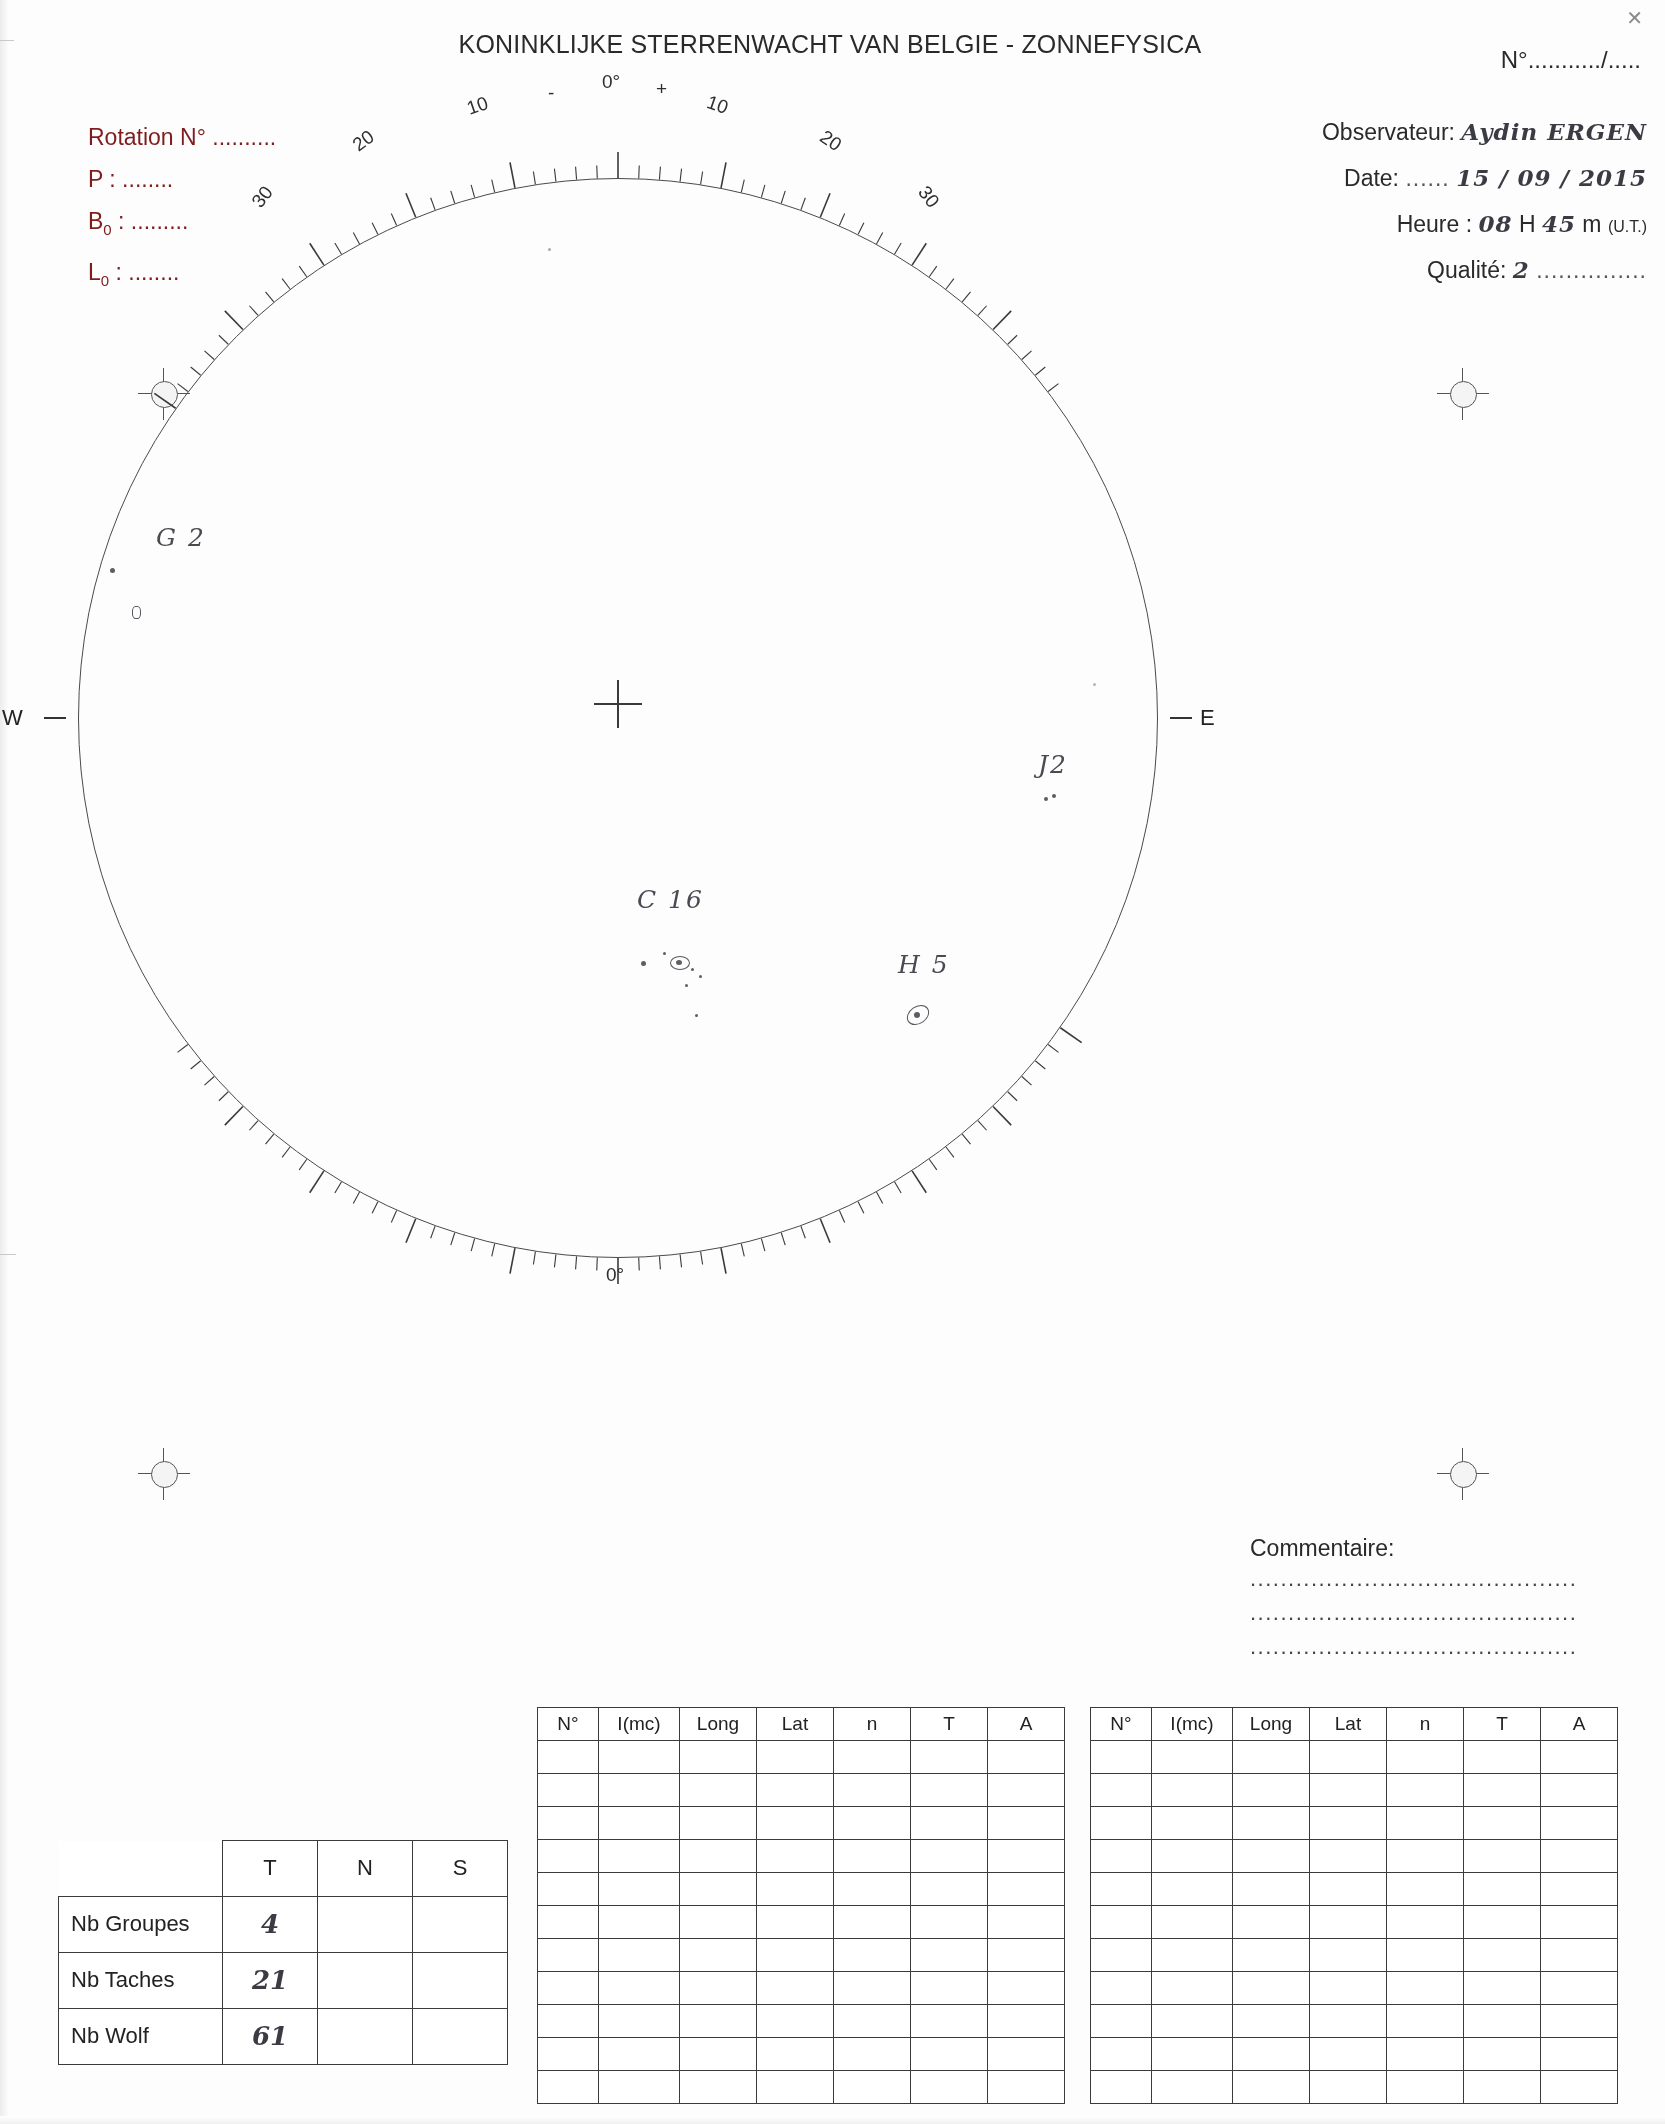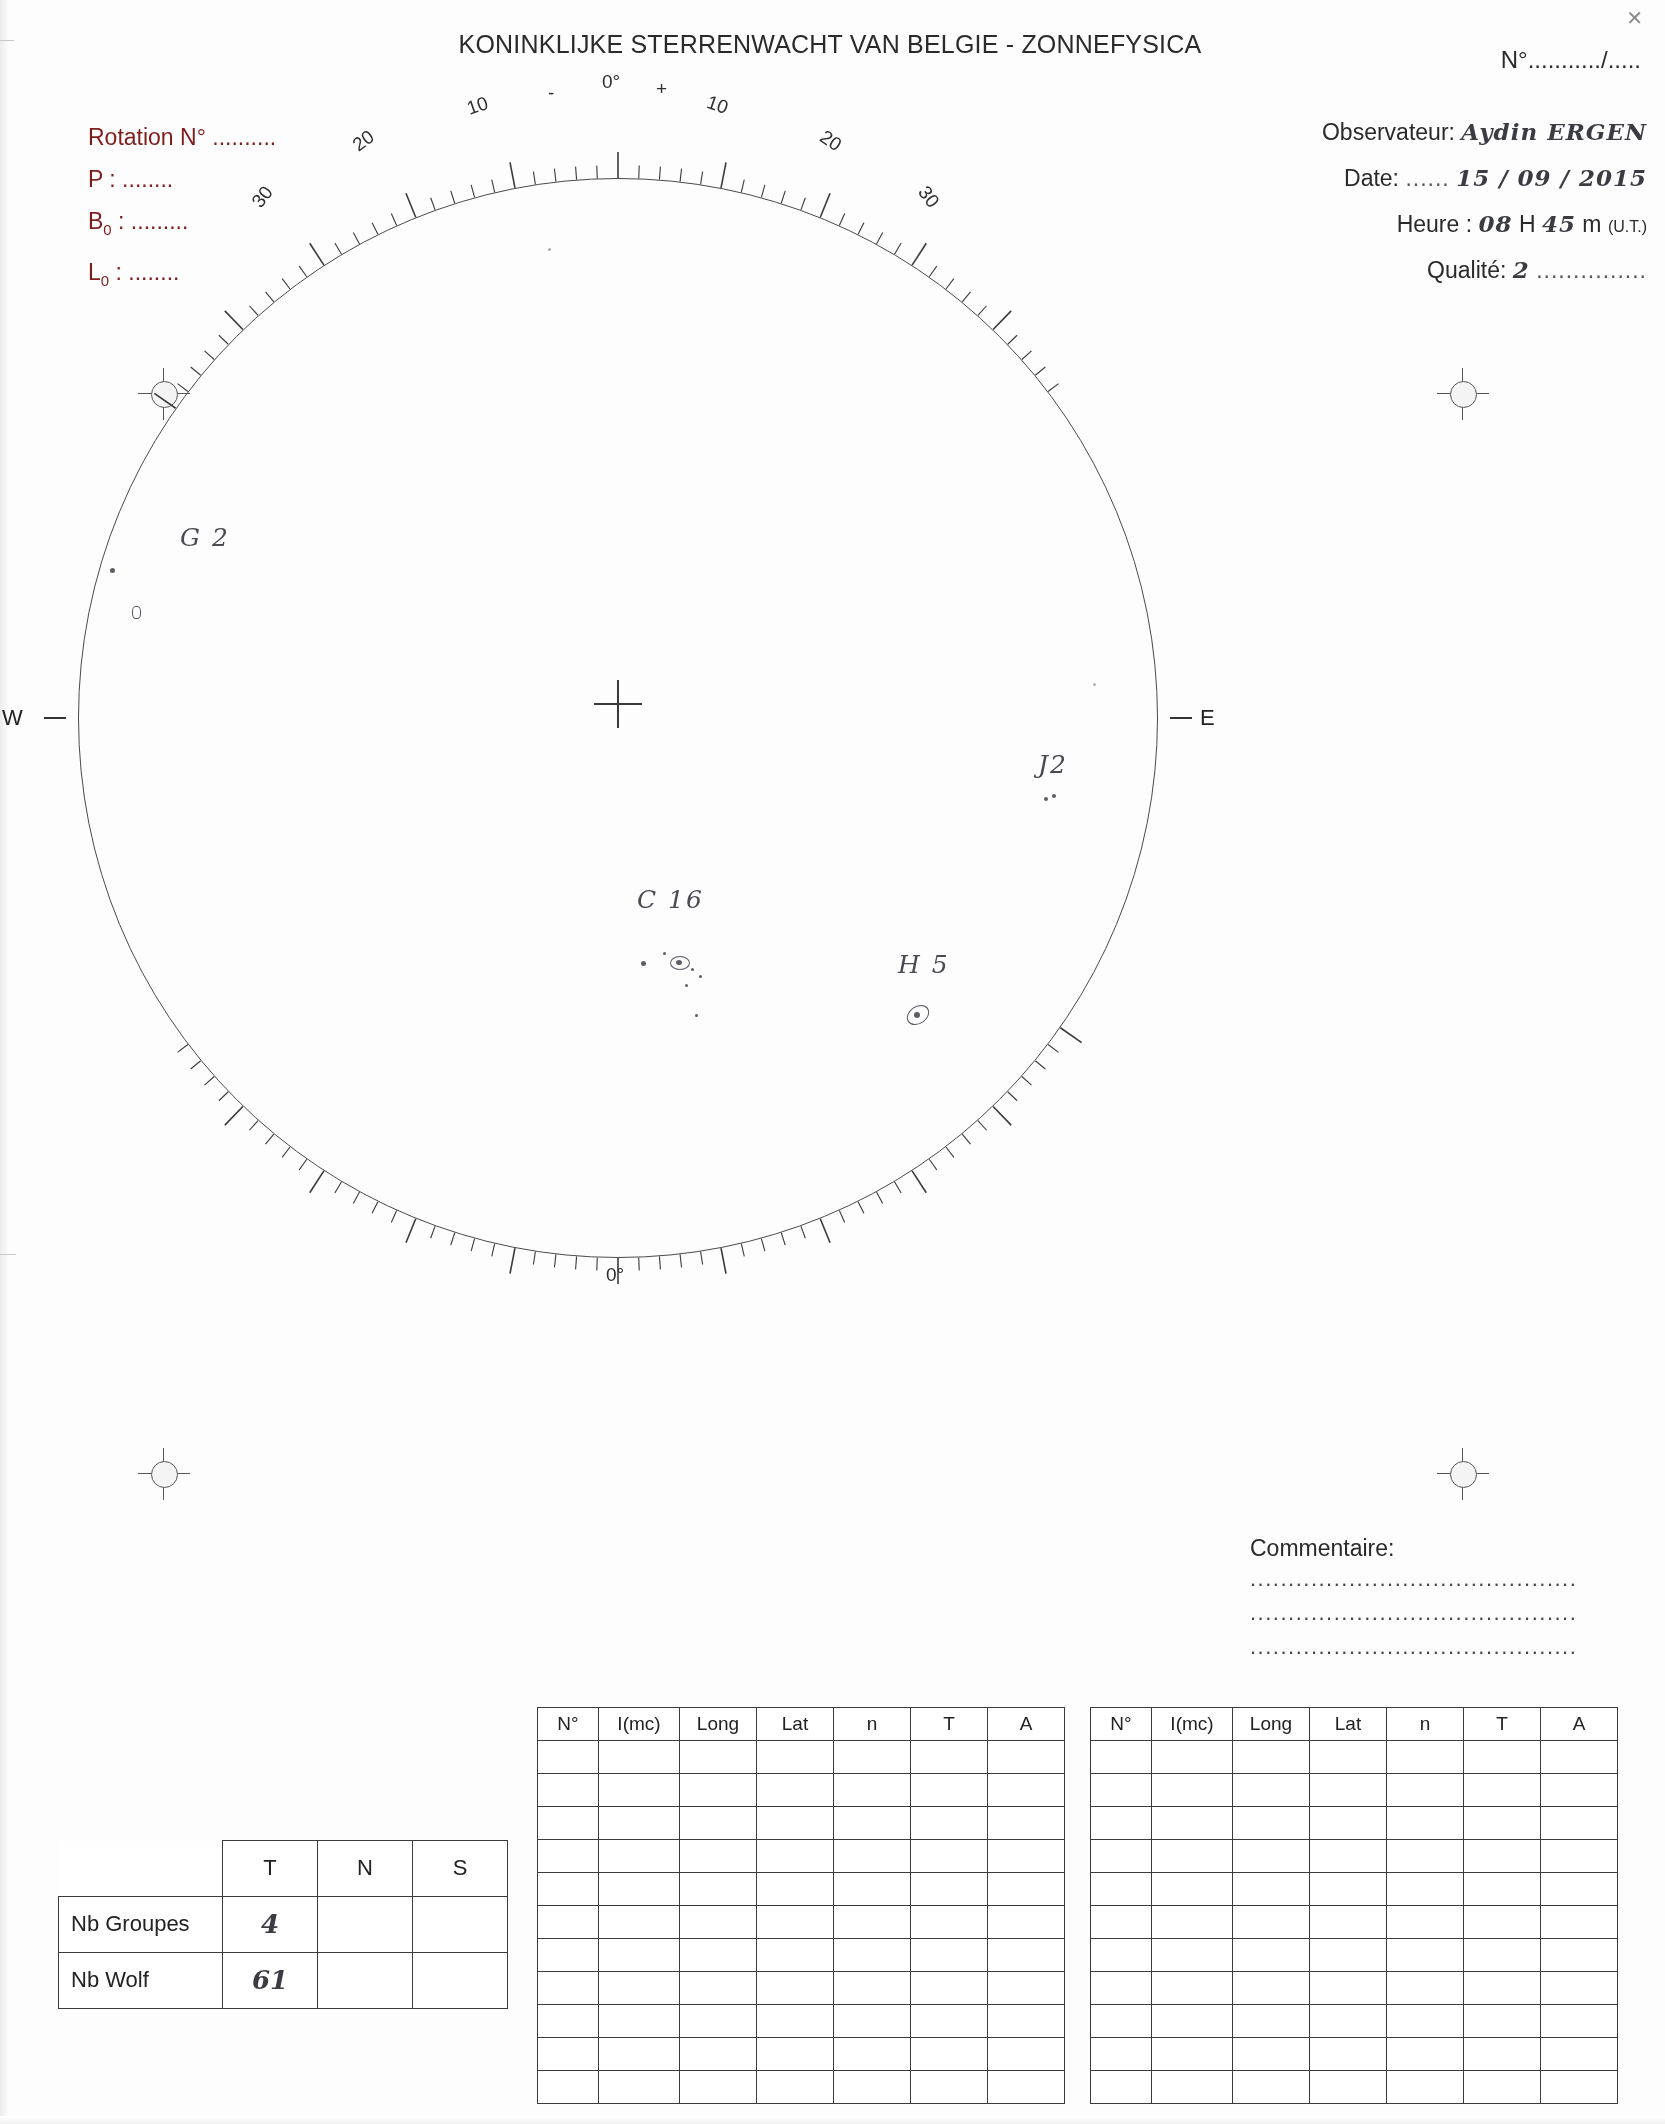--- a/index.html
+++ b/index.html
@@ -467,21 +467,21 @@
     <div class="scale-num" style="left:389px;top:-83px;transform:rotate(-19deg);">10</div>
     <div class="scale-num" style="left:470px;top:-96px;">-</div>
     <div class="scale-num" style="left:524px;top:-107px;">0°</div>
     <div class="scale-num" style="left:578px;top:-100px;">+</div>
     <div class="scale-num" style="left:629px;top:-84px;transform:rotate(19deg);">10</div>
     <div class="scale-num" style="left:742px;top:-48px;transform:rotate(34deg);">20</div>
     <div class="scale-num" style="left:840px;top:8px;transform:rotate(52deg);">30</div>
 
     <div class="scale-num" style="left:528px;top:1086px;">0°</div>
 
-    <div class="grp-label" style="left:78px;top:345px;margin-left:24px;">G 2</div>
+    <div class="grp-label" style="left:78px;top:345px;">G 2</div>
     <div class="spot" style="left:32px;top:390px;width:5px;height:5px;"></div>
     <div class="spot-ring" style="left:54px;top:428px;width:7px;height:11px;border-radius:40%;"></div>
 
     <div class="grp-label" style="left:960px;top:572px;">J2</div>
     <div class="spot" style="left:966px;top:619px;width:4px;height:4px;"></div>
     <div class="spot" style="left:974px;top:616px;width:4px;height:4px;"></div>
 
     <div class="grp-label" style="left:550px;top:707px;margin-left:9px;">C 16</div>
     <div class="spot" style="left:563px;top:783px;width:5px;height:5px;"></div>
     <div class="spot-ring" style="left:592px;top:778px;width:18px;height:12px;"></div>
@@ -747,20 +747,26 @@
       </tr>
     </thead>
     <tbody>
         <tr>
           <td class="rowlabel">Nb Groupes</td>
           <td><span class="val">4</span></td>
           <td>&nbsp;</td>
           <td>&nbsp;</td>
         </tr>
         <tr>
+          <td class="rowlabel">Nb Taches</td>
+          <td><span class="val">21</span></td>
+          <td>&nbsp;</td>
+          <td>&nbsp;</td>
+        </tr>
+        <tr>
           <td class="rowlabel">Nb Wolf</td>
           <td><span class="val">61</span></td>
           <td>&nbsp;</td>
           <td>&nbsp;</td>
         </tr>
       </tbody>
   </table>
 
 </div>
 

